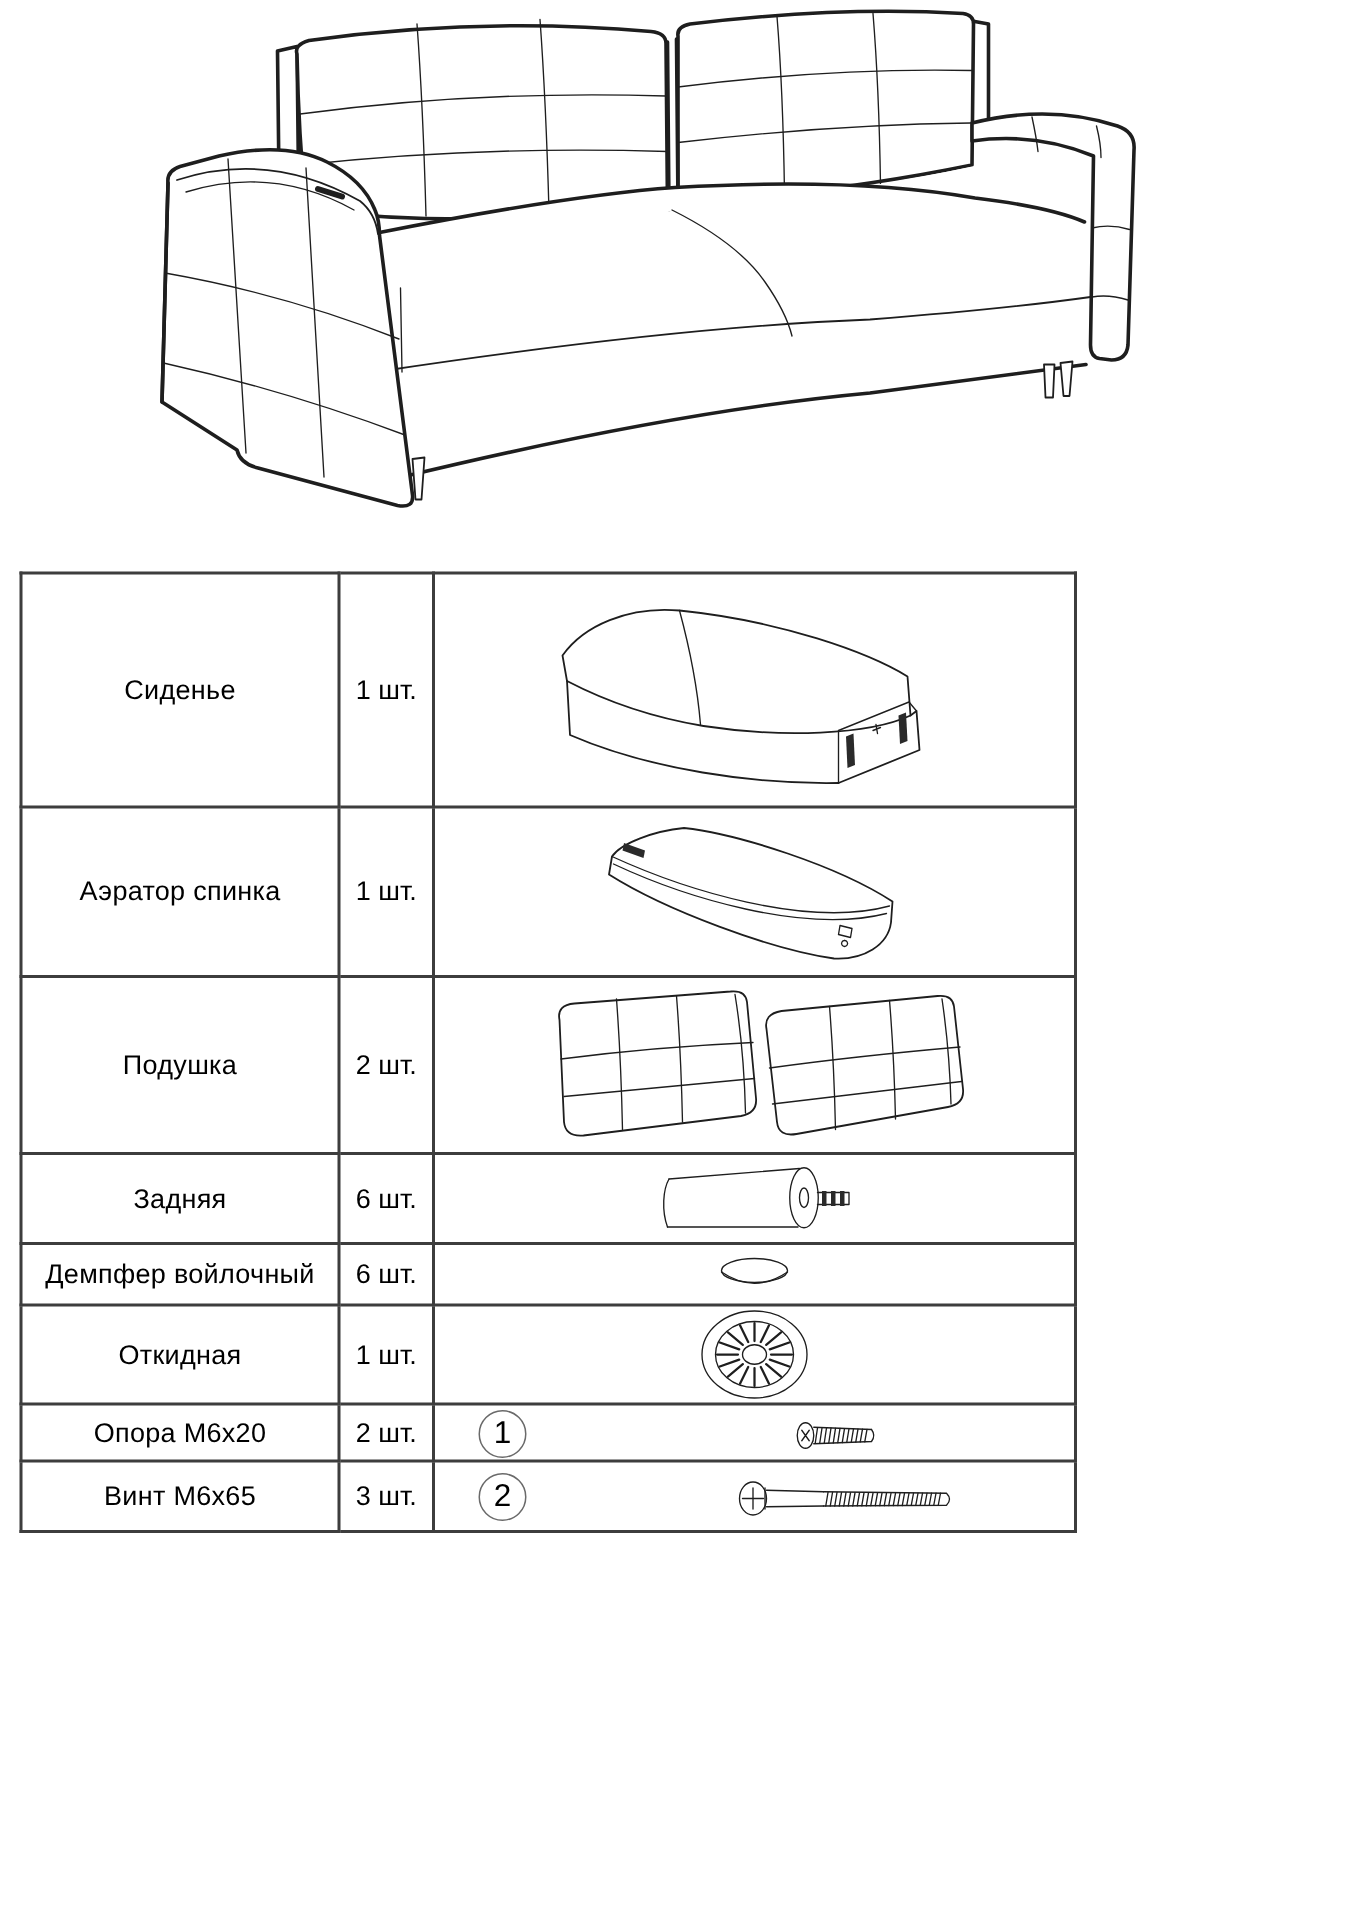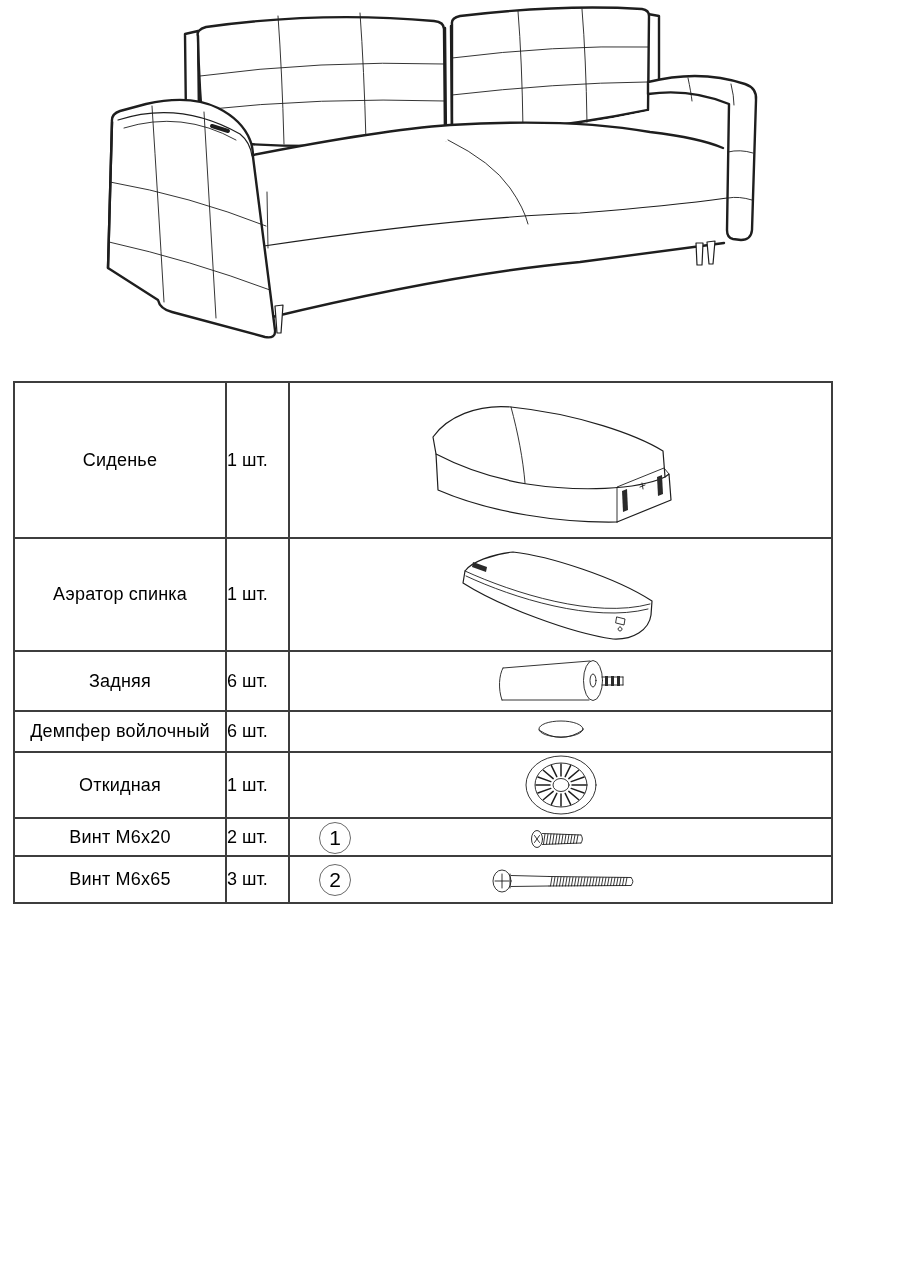--- a/index.html
+++ b/index.html
@@ -1,21 +1,21 @@
 <!DOCTYPE html>
 <html><head>
 <meta charset="utf-8">
 <style>
   html,body{margin:0;padding:0;background:#ffffff;}
   body{width:900px;height:1280px;position:relative;font-family:"Liberation Sans",sans-serif;color:#000;}
   .hero{position:absolute;left:100px;top:0;width:680px;height:362px;}
-  table.parts{position:absolute;left:13px;top:381px;width:820px;border-collapse:collapse;table-layout:fixed;padding-left:36px;}
+  table.parts{position:absolute;left:13px;top:381px;width:705px;border-collapse:collapse;table-layout:fixed;padding-left:36px;}
   table.parts td{border:2px solid #3d3d3d;padding:0;vertical-align:middle;}
   td.name{text-align:center;font-size:18px;letter-spacing:.2px;}
-  td.qty{font-size:18px;white-space:nowrap;}
+  td.qty{text-align:center;font-size:18px;white-space:nowrap;}
   td.illus{text-align:center;position:relative;}
   td.illus svg{display:block;margin:0 auto;}
   .marker{position:absolute;left:29px;width:30px;height:30px;border:1.3px solid #6a6a6a;border-radius:50%;
           font-size:21px;line-height:30px;text-align:center;color:#000;background:#fff;}
   .screw-abs{position:absolute;margin:0 !important;}
   svg .ln{fill:none;stroke:#1e1e1e;stroke-width:1.2;stroke-linecap:round;stroke-linejoin:round;}
   svg .bold{stroke-width:2.4;}
   svg .thin{stroke-width:0.9;}
   svg .wfill{fill:#ffffff;}
   svg .dark{fill:#2a2a2a;stroke:none;}
@@ -118,20 +118,38 @@
         <path class="thin" d="M13,31 C60,53 140,78 195,64"></path>
         <path class="dark" d="M20,17 L34,22 L33,27 L19,22 Z"></path>
         <path class="thin" d="M164,72 L172,74 L171,80 L163,78 Z M167,82 a2,2 0 1 0 .1,0"></path>
       </g>
     </svg>
   </td>
 </tr>
 
 
 
+<tr style="height:118px">
+  <td class="name">Подушка</td>
+  <td class="qty">2 шт.</td>
+  <td class="illus">
+    <svg width="285" height="105" viewBox="0 0 285 105">
+      <g class="ln">
+        <path class="wfill" d="M150,28 Q148,18 160,16 L264,6 Q274,5 275,13 L281,68 Q282,78 271,80 L170,98 Q158,100 157,90 Z"></path>
+        <path class="thin" d="M192,13 Q195,50 196,95 M232,9 Q235,45 236,88"></path>
+        <path class="thin" d="M152,54 Q210,46 279,40 M154,78 Q212,71 280,63"></path>
+        <path class="thin" d="M267,8 Q272,42 273,78"></path>
+        <path class="wfill" d="M12,22 Q10,12 22,11 L126,3 Q136,2 137,10 L143,74 Q144,84 133,86 L28,99 Q16,100 15,90 Z"></path>
+        <path class="thin" d="M50,8 Q53,48 54,95 M90,6 Q93,44 94,90"></path>
+        <path class="thin" d="M13,48 Q75,40 141,37 M15,73 Q76,67 142,61"></path>
+        <path class="thin" d="M129,5 Q135,42 136,84"></path>
+      </g>
+    </svg>
+  </td>
+</tr>
 
 <tr style="height:60px">
   <td class="name">Задняя</td>
   <td class="qty">6 шт.</td>
   <td class="illus">
     <svg width="135" height="52" viewBox="0 0 135 52">
       <g class="ln thin">
         <path d="M10,13 C6,20 5,34 9,45"></path>
         <path d="M10,13 L97,6 M9,45 L96,45"></path>
         <ellipse cx="100" cy="25.5" rx="9.5" ry="20"></ellipse>
@@ -166,21 +184,21 @@
         <ellipse cx="38" cy="32" rx="26" ry="22"></ellipse>
         <ellipse cx="38" cy="32" rx="8" ry="6.5"></ellipse>
         <path stroke-width="1.5" d="M49,32 L63,32 M48.2,35.4 L61.1,40 M45.8,38.4 L55.7,46.8 M42.2,40.3 L47.6,51.4 M38,41 L38,53 M33.8,40.3 L28.4,51.4 M30.2,38.4 L20.3,46.8 M27.8,35.4 L14.9,40 M27,32 L13,32 M27.8,28.6 L14.9,24 M30.2,25.6 L20.3,17.2 M33.8,23.7 L28.4,12.6 M38,23 L38,11 M42.2,23.7 L47.6,12.6 M45.8,25.6 L55.7,17.2 M48.2,28.6 L61.1,24"></path>
       </g>
     </svg>
   </td>
 </tr>
 
 
 <tr style="height:38px">
-  <td class="name">Винт М6х20</td>
+  <td class="name">Опора М6х20</td>
   <td class="qty">2 шт.</td>
   <td class="illus">
     <span class="marker" style="top:3px">1</span>
     <svg class="screw-abs" style="left:239px;top:10px" width="58" height="20" viewBox="0 0 58 20">
       <g class="ln thin">
         <ellipse cx="8" cy="10" rx="5.5" ry="8.5"></ellipse>
         <path d="M5.5,6.5 L10.5,13.5 M10.5,6.5 L5.5,13.5"></path>
         <path d="M13.5,4.5 L52,6 M13.5,15.5 L52,14 M52,6 Q55,10 52,14"></path>
         <path d="M16,5 L14.5,15 M19,5 L17.5,15 M22,5 L20.5,15 M25,5 L23.5,15 M28,5.2 L26.5,15 M31,5.3 L29.5,14.8 M34,5.4 L32.5,14.7 M37,5.5 L35.5,14.6 M40,5.6 L38.5,14.5 M43,5.7 L41.5,14.4 M46,5.8 L44.5,14.3 M49,5.9 L47.5,14.2"></path>
       </g>

